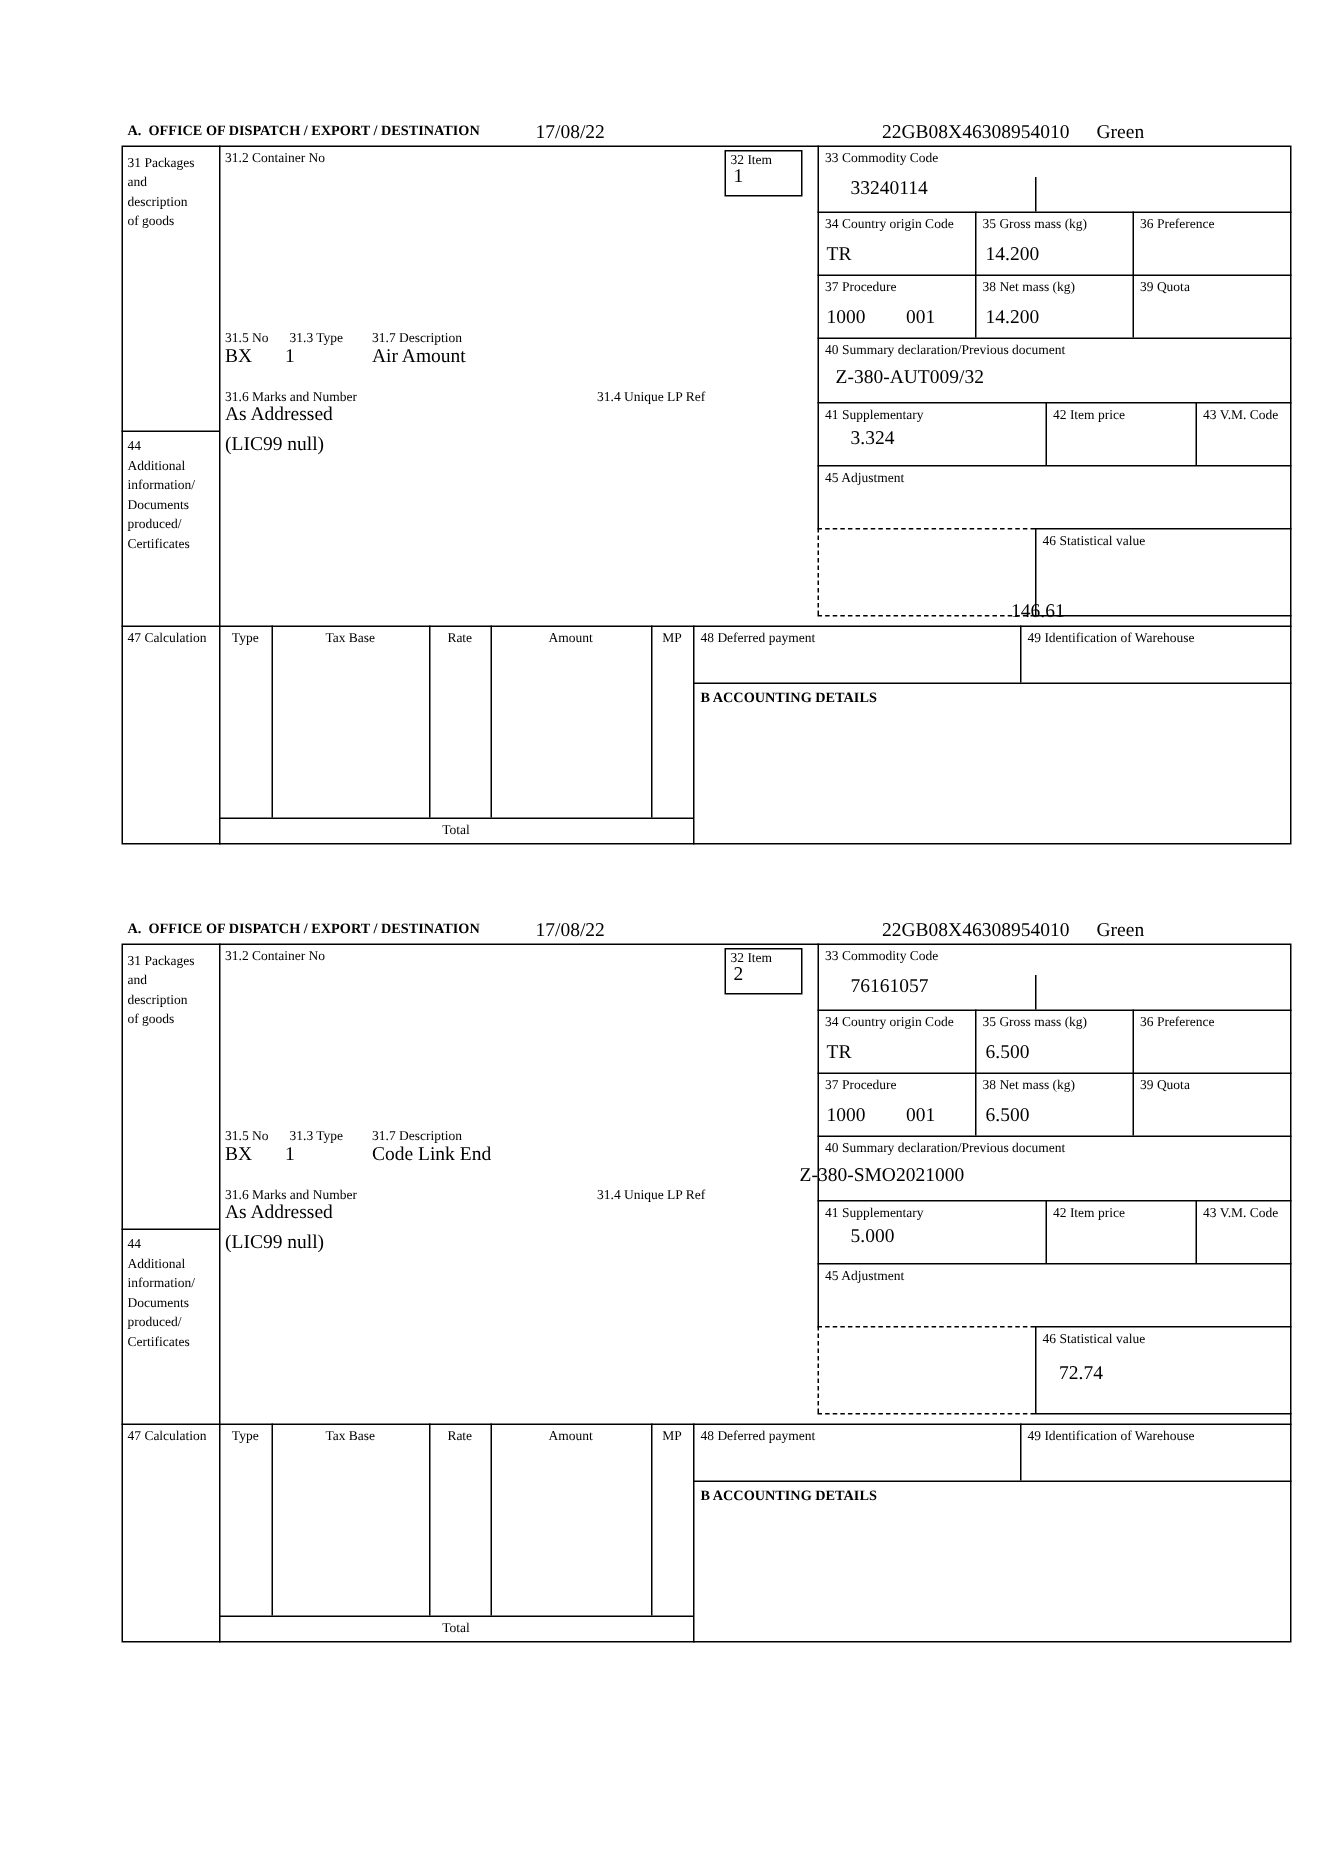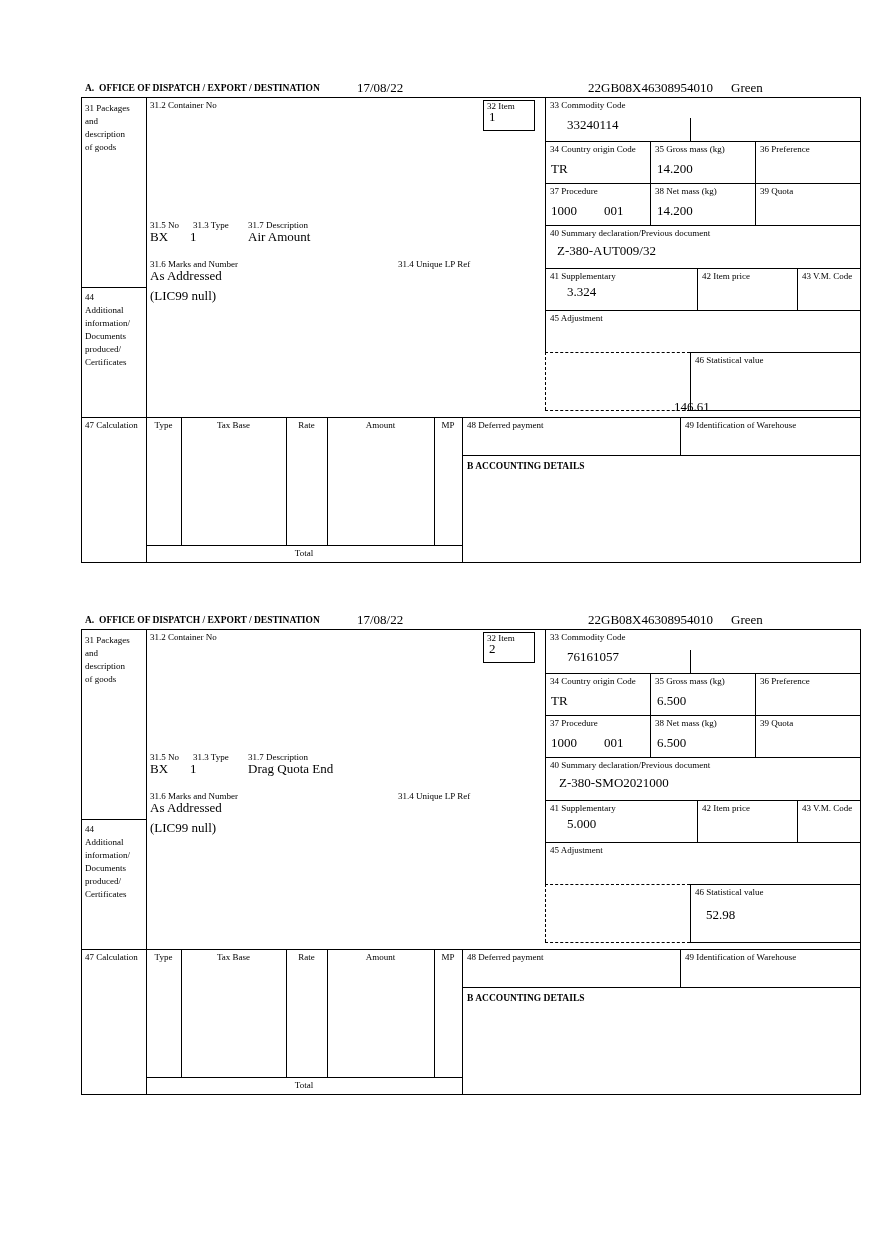--- a/index.html
+++ b/index.html
@@ -200,45 +200,45 @@
   <div class="t val" style="left:604px;top:124px;">001</div>
   <div class="t lbl" style="left:655px;top:106px;">38 Net mass (kg)</div>
   <div class="t val" style="left:657px;top:124px;">6.500</div>
   <div class="t lbl" style="left:760px;top:106px;">39 Quota</div>
 
   <div class="t lbl" style="left:150px;top:140px;">31.5 No</div>
   <div class="t lbl" style="left:193px;top:140px;">31.3 Type</div>
   <div class="t lbl" style="left:248px;top:140px;">31.7 Description</div>
   <div class="t val" style="left:150px;top:150px;">BX</div>
   <div class="t val" style="left:190px;top:150px;">1</div>
-  <div class="t val" style="left:248px;top:150px;">Drag Quota End</div>
+  <div class="t val" style="left:248px;top:150px;">Code Link End</div>
 
   <div class="t lbl" style="left:550px;top:148px;">40 Summary declaration/Previous document</div>
-  <div class="t val" style="left:559px;top:164px;">Z-380-SMO2021000</div>
+  <div class="t val" style="left:533px;top:164px;">Z-380-SMO2021000</div>
 
   <div class="t lbl" style="left:150px;top:179px;">31.6 Marks and Number</div>
   <div class="t lbl" style="left:398px;top:179px;">31.4 Unique LP Ref</div>
   <div class="t val" style="left:150px;top:189px;">As Addressed</div>
 
   <div class="t lbl" style="left:550px;top:191px;">41 Supplementary</div>
   <div class="t val" style="left:567px;top:205px;">5.000</div>
   <div class="t lbl" style="left:702px;top:191px;">42 Item price</div>
   <div class="t lbl" style="left:802px;top:191px;">43 V.M. Code</div>
 
   <div class="t lbl" style="left:85px;top:212px;">44</div>
   <div class="t lbl" style="left:85px;top:225px;">Additional</div>
   <div class="t lbl" style="left:85px;top:238px;">information/</div>
   <div class="t lbl" style="left:85px;top:251px;">Documents</div>
   <div class="t lbl" style="left:85px;top:264px;">produced/</div>
   <div class="t lbl" style="left:85px;top:277px;">Certificates</div>
   <div class="t val" style="left:150px;top:209px;">(LIC99 null)</div>
 
   <div class="t lbl" style="left:550px;top:233px;">45 Adjustment</div>
   <div class="t lbl" style="left:695px;top:275px;">46 Statistical value</div>
-  <div class="t val" style="left:706px;top:296px;">52.98</div>
+  <div class="t val" style="left:706px;top:296px;">72.74</div>
 
   <div class="t lbl wrap" style="left:85px;top:340px;width:55px;">47 Calculation</div>
   <div class="t lbl ctr" style="left:146px;top:340px;width:35px;">Type</div>
   <div class="t lbl ctr" style="left:181px;top:340px;width:105px;">Tax Base</div>
   <div class="t lbl ctr" style="left:286px;top:340px;width:41px;">Rate</div>
   <div class="t lbl ctr" style="left:327px;top:340px;width:107px;">Amount</div>
   <div class="t lbl ctr" style="left:434px;top:340px;width:28px;">MP</div>
   <div class="t lbl ctr" style="left:146px;top:468px;width:316px;">Total</div>
 
   <div class="t lbl" style="left:467px;top:340px;">48 Deferred payment</div>

